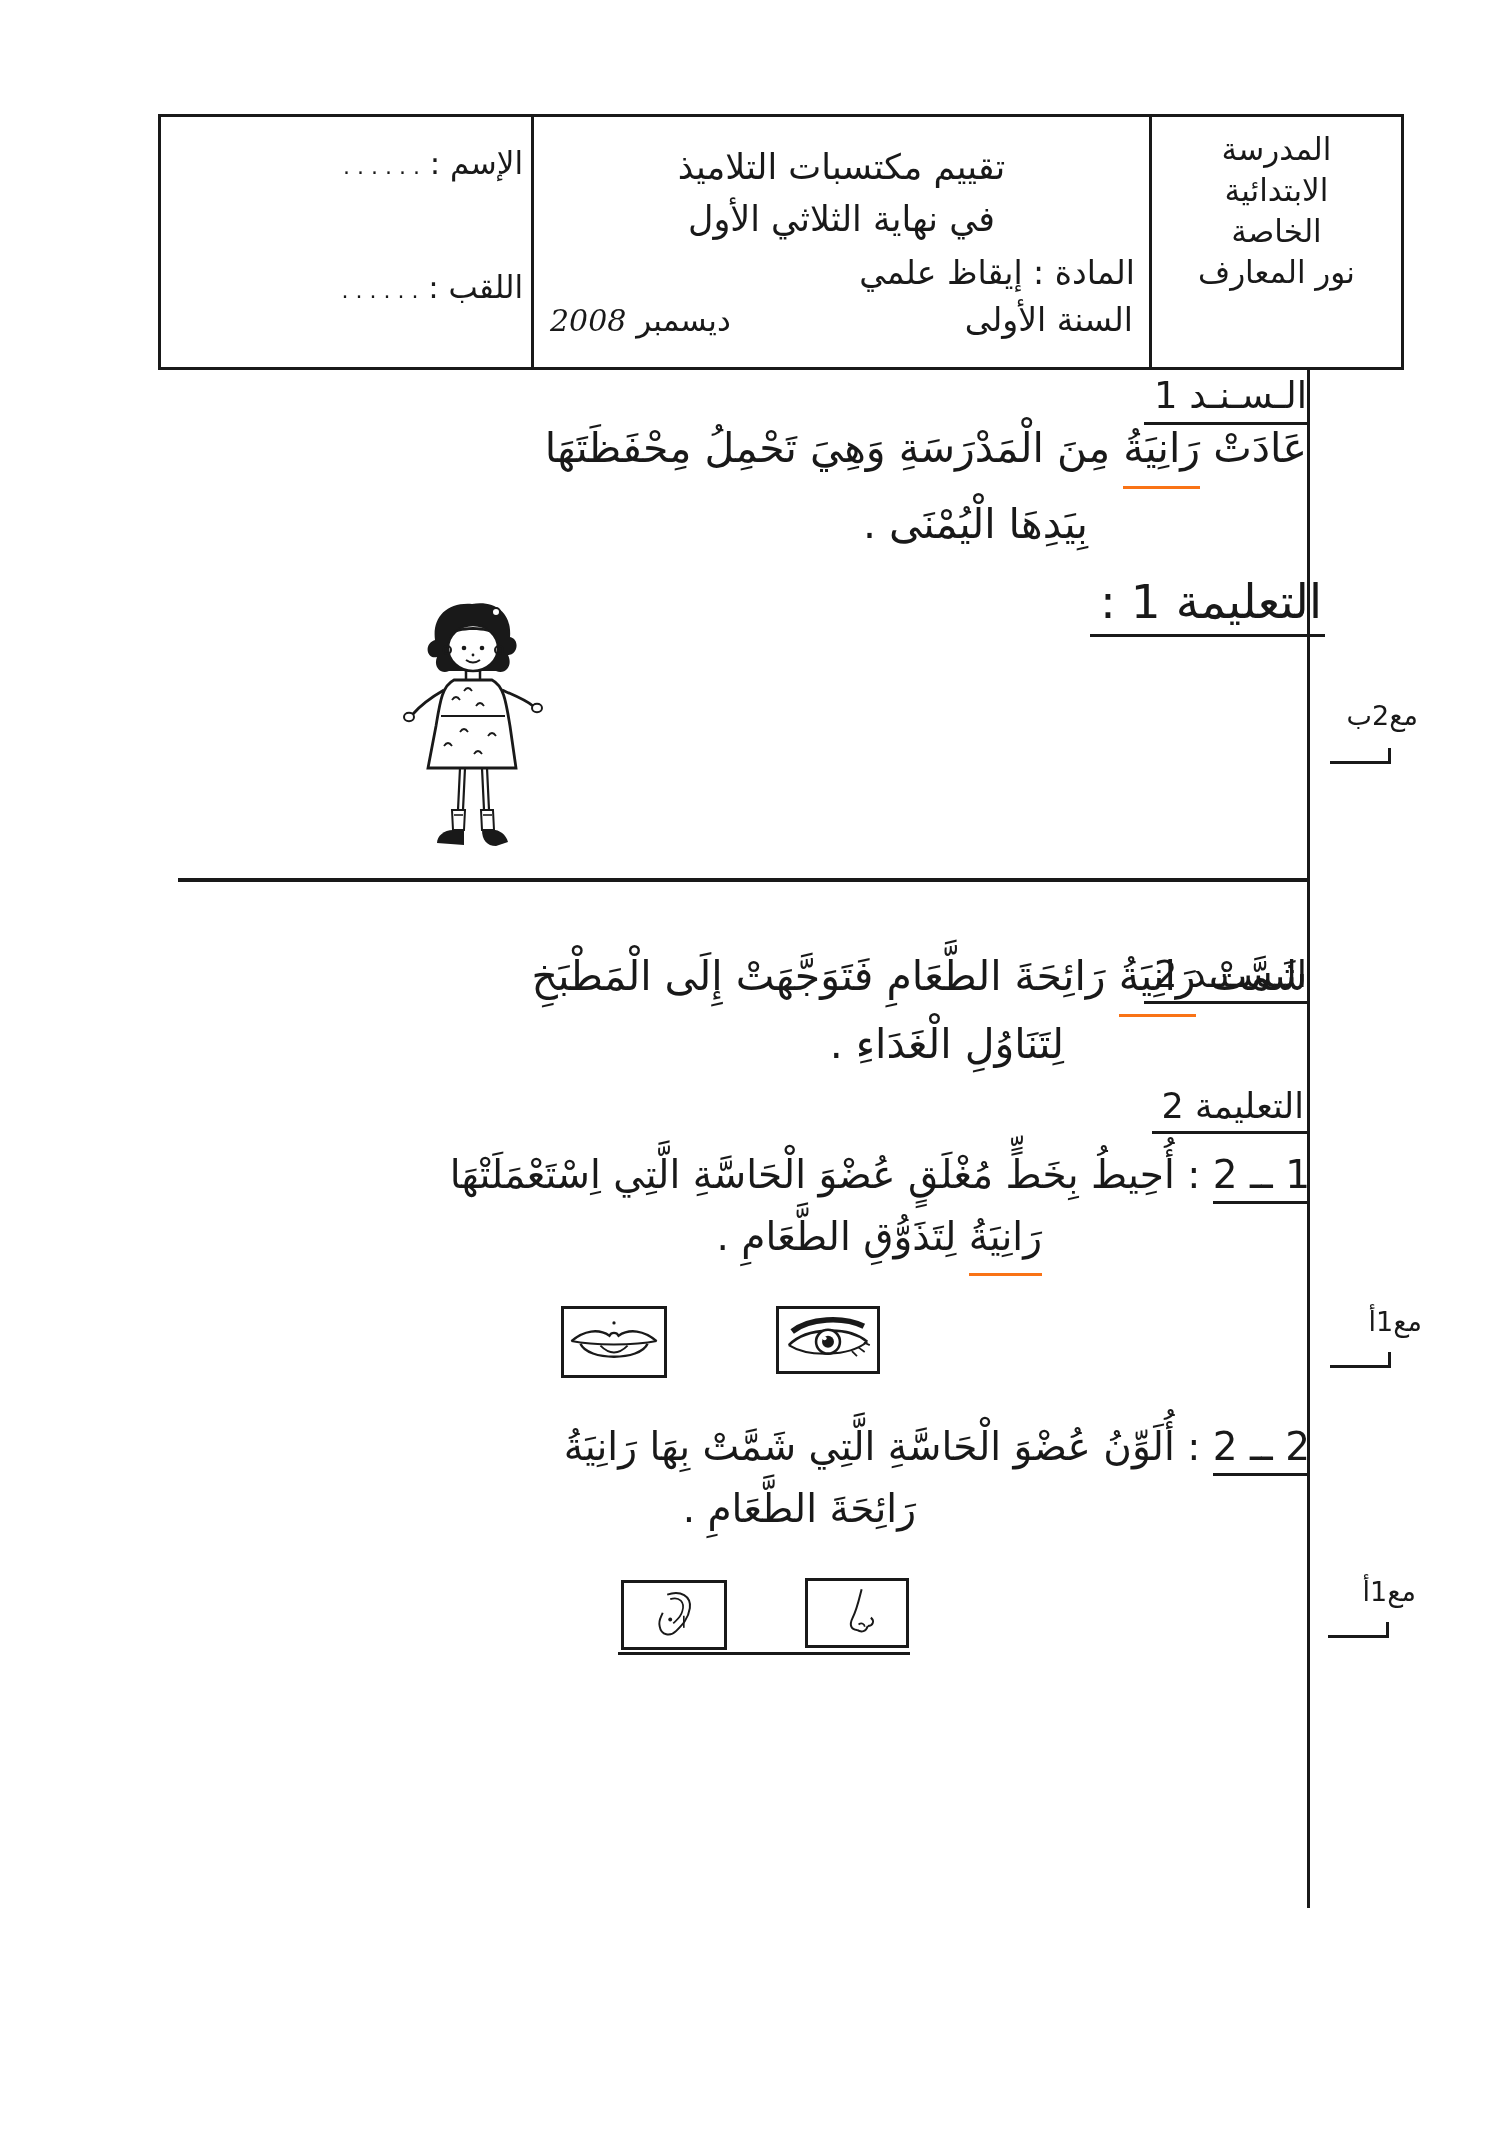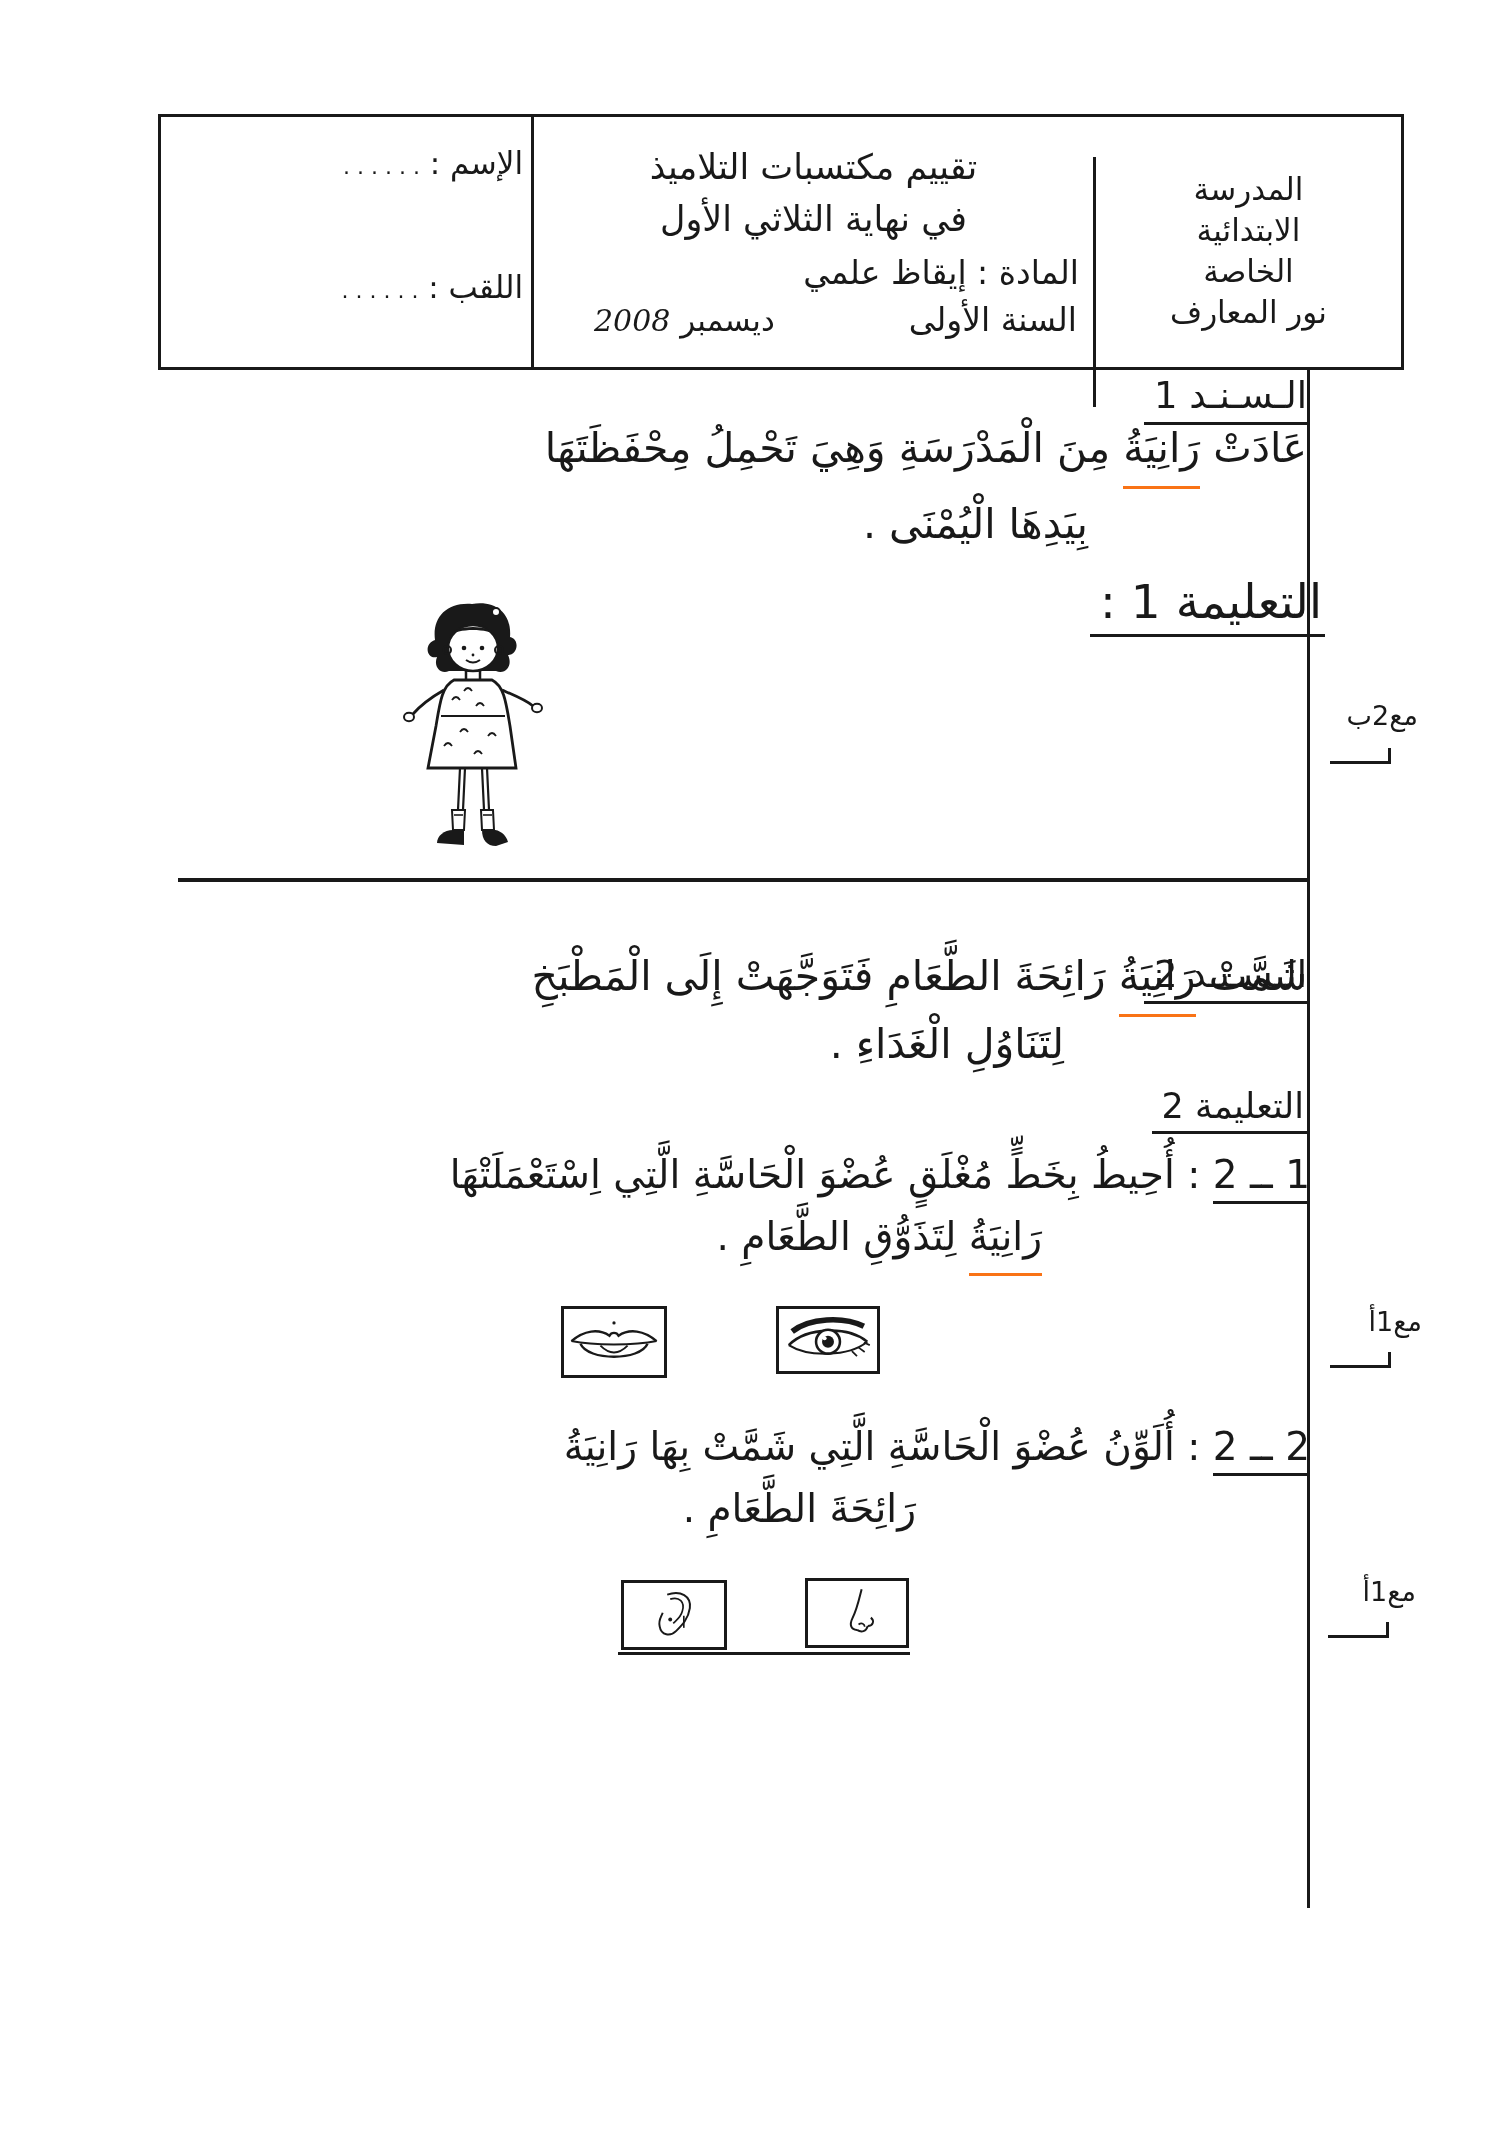--- a/index.html
+++ b/index.html
@@ -18,30 +18,30 @@
   .nowrap{white-space:nowrap;}
 
   
   .header-box{
     left:158px;top:114px;width:1246px;height:256px;
     border:3px solid #191919;
     display:flex;flex-direction:row;direction:rtl;
     box-sizing:border-box;
   }
   .hcell{box-sizing:border-box;height:100%;}
-  .cell-school{width:308px;border-left:3px solid #191919;padding-top:12px;text-align:center;margin-top:40px;}
+  .cell-school{width:252px;border-left:3px solid #191919;padding-top:12px;text-align:center;}
   .cell-school div{font-size:31px;line-height:41px;}
   .cell-exam{flex:1;border-left:3px solid #191919;padding:8px 10px;}
   .exam-title{font-size:35px;text-align:center;}
   .exam-title.l1{margin-top:22px;}
   .exam-title.l2{margin-top:12px;}
   .exam-subject{font-size:33px;text-align:right;margin-top:14px;padding-right:4px;}
   .exam-bottom{display:flex;justify-content:space-between;align-items:baseline;margin-top:8px;padding:0 6px;}
   .exam-grade{font-size:33px;}
-  .exam-date{font-size:31px;margin-left:44px;}
+  .exam-date{font-size:31px;}
   .exam-year{font-family:"DejaVu Serif",serif;font-style:italic;font-size:30px;letter-spacing:1px;}
   .cell-names{width:328px;padding-right:8px;margin-left:42px;}
   .name-row{font-size:31px;text-align:right;}
   .name-row.first{margin-top:28px;}
   .name-row.last{margin-top:88px;}
   .dots{font-size:22px;letter-spacing:4px;}
 
   
   .heading{font-size:37px;}
   .heading .u, .h-underline{border-bottom:3.5px solid #191919;padding:0 3px 5px 10px;}

